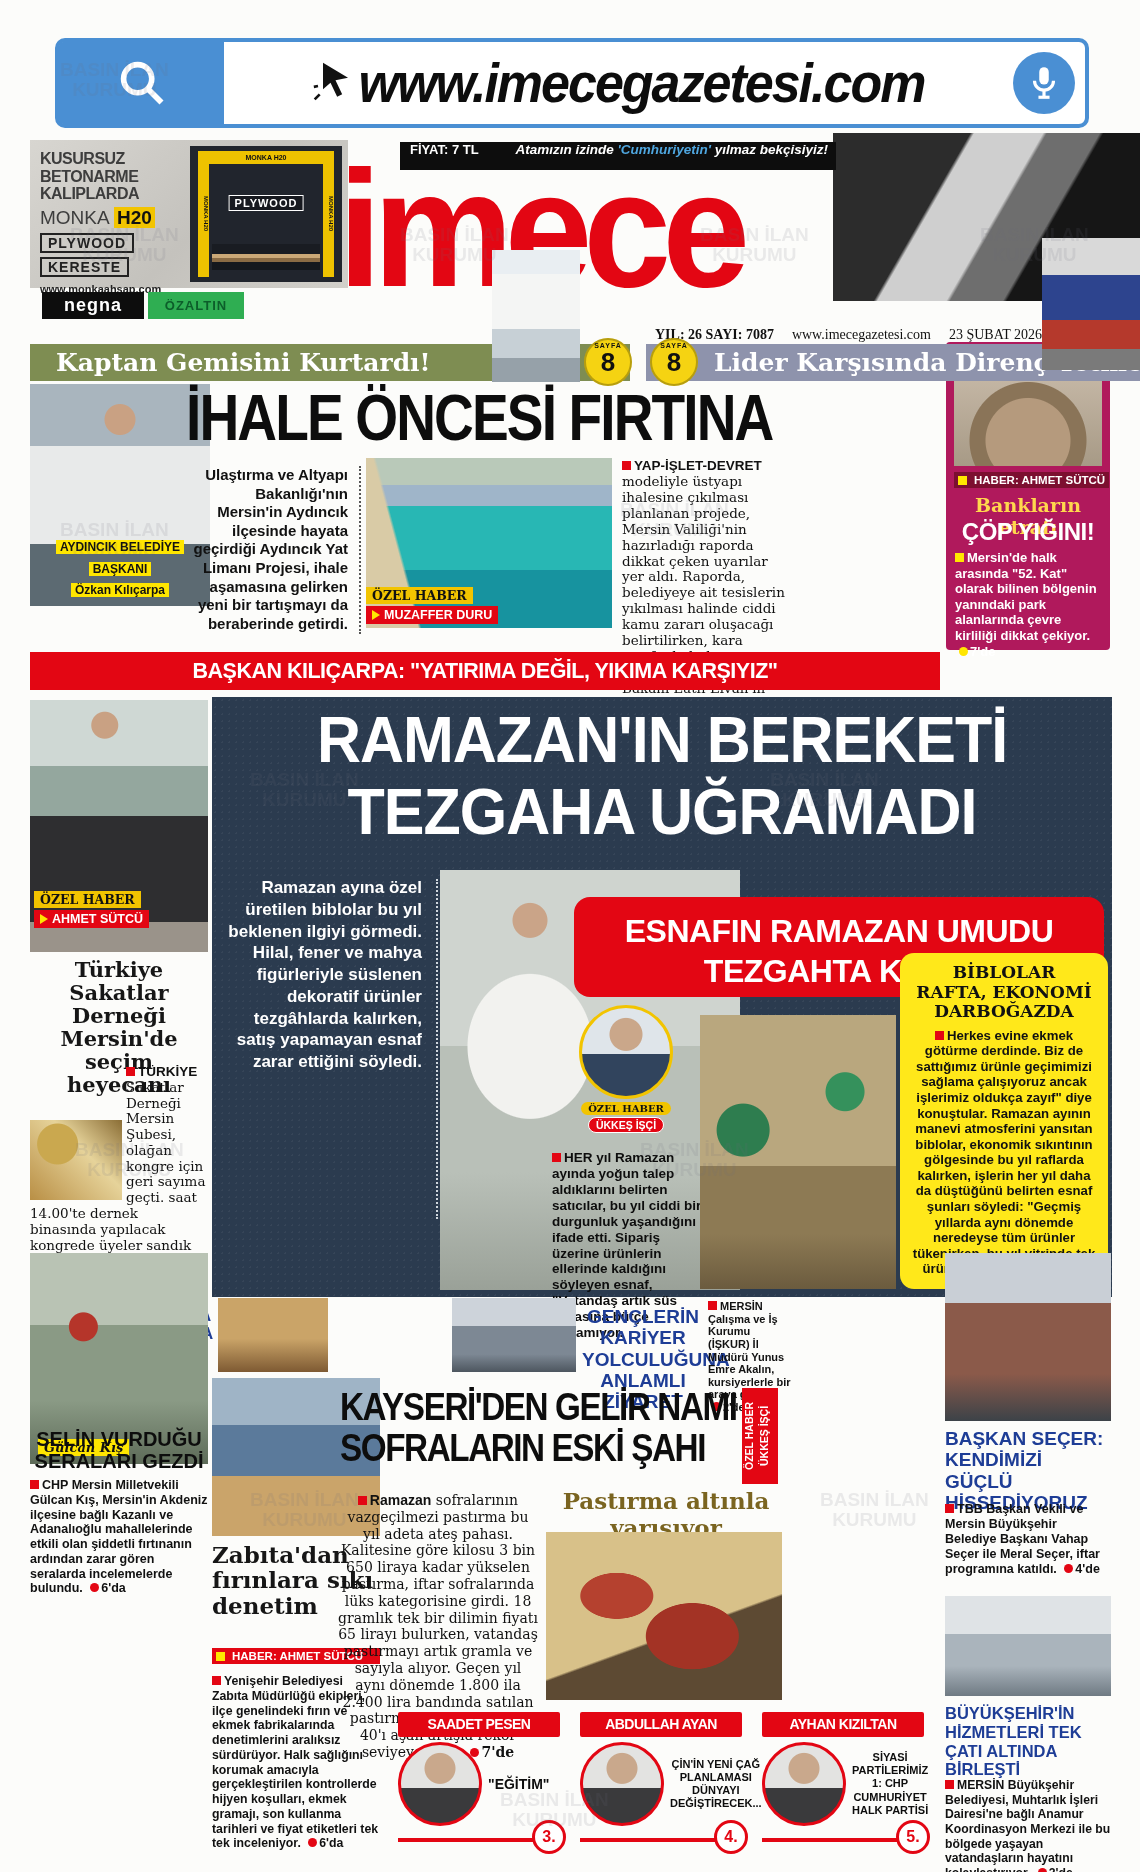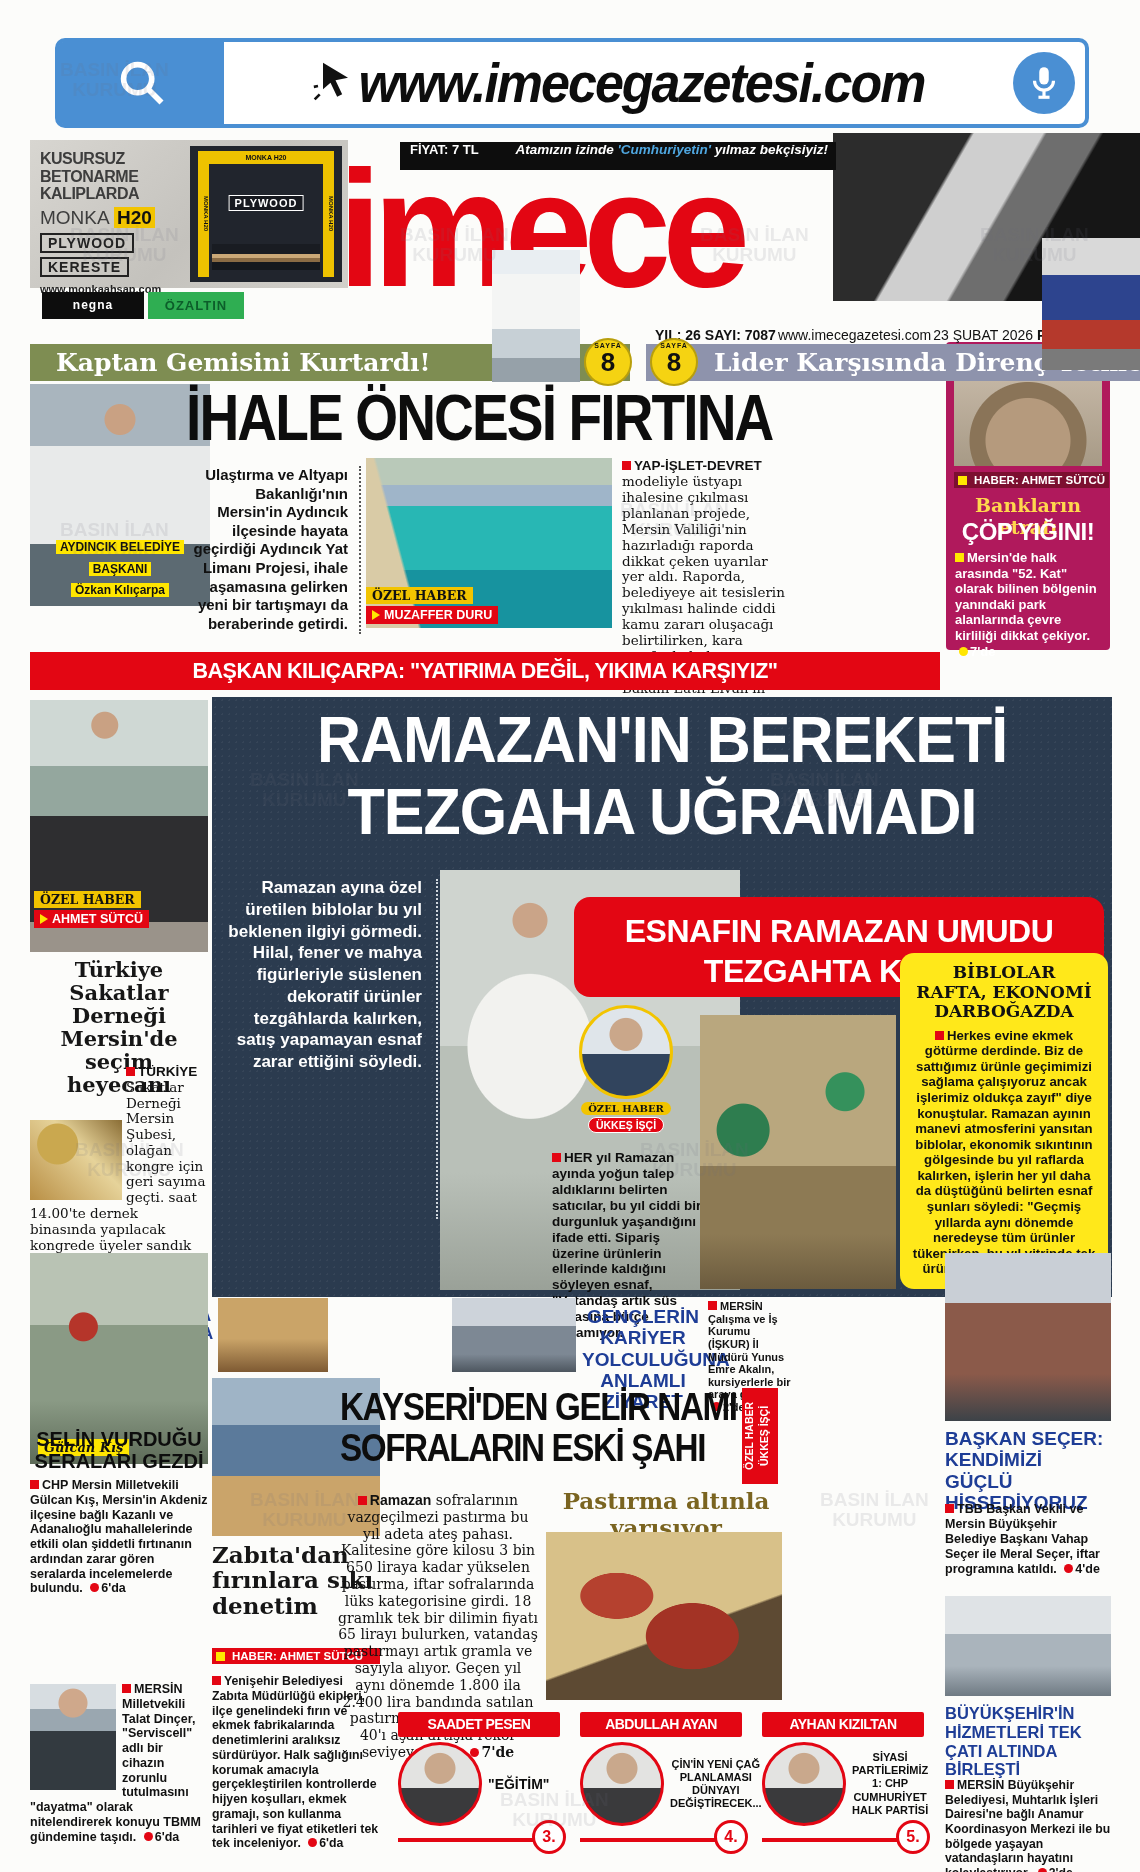--- a/index.html
+++ b/index.html
@@ -42,35 +42,35 @@
   .ad-frame-top{position:absolute;left:8px;right:8px;top:5px;height:13px;background:#eec200;
       color:#111;font-size:7px;font-weight:bold;text-align:center;line-height:13px;}
   .ad-frame-side{position:absolute;top:5px;bottom:5px;width:11px;background:#eec200;color:#111;
       font-size:6px;font-weight:bold;writing-mode:vertical-rl;text-align:center;}
   .ad-frame-l{left:8px;} .ad-frame-r{right:8px;}
   .ad-ply{position:absolute;left:50%;top:42%;transform:translate(-50%,-50%);border:1px solid #fff;
       color:#fff;font-weight:bold;font-size:11px;padding:1px 5px;letter-spacing:1px;background:rgba(0,0,0,.3);}
   .ad-plank{position:absolute;left:22px;right:22px;bottom:12px;height:26px;
       background:linear-gradient(180deg,#191c22 0 40%,#caa877 40% 55%,#8a6b44 55% 70%,#15181d 70%);}
   .negna{position:absolute;left:42px;top:292px;width:102px;height:27px;background:#0d0d0d;color:#fff;
-      font-weight:bold;font-size:12px;text-align:center;line-height:26px;letter-spacing:1px;}
+      font-weight:bold;font-size:18px;text-align:center;line-height:26px;letter-spacing:1px;}
   .ozaltin{position:absolute;left:148px;top:292px;width:96px;height:27px;background:#2fae52;color:#0c5e2a;
       font-weight:bold;font-size:13px;text-align:center;line-height:27px;letter-spacing:1px;}
 
   .mast-bar{position:absolute;left:400px;top:142px;width:436px;height:28px;background:#0d0d0d;
       display:flex;align-items:flex-start;z-index:8;}
   .mb-price{color:#fff;font-weight:bold;font-size:13px;padding-left:10px;white-space:nowrap;}
   .mb-slogan{flex:1;text-align:right;padding-right:8px;color:#fff;font-weight:bold;font-style:italic;
       font-size:13.5px;white-space:nowrap;}
   .mb-slogan .hl{color:#4fa7e0;}
   .imece-logo{position:absolute;left:338px;top:146px;width:505px;height:170px;z-index:5;
       font-size:158px;font-weight:bold;color:#e30613;letter-spacing:-9px;line-height:160px;
       transform:scaleY(1.04);transform-origin:left top;}
-  .dateline{position:absolute;left:655px;top:327px;width:380px;display:flex;gap:2px;
-      align-items:baseline;font-size:14px;z-index:9;white-space:nowrap;}
+  .dateline{position:absolute;left:655px;top:327px;width:380px;display:flex;gap:18px;
+      align-items:baseline;font-size:14px;z-index:9;white-space:nowrap;font-family:Liberation Serif, serif;}
   .dl-b{font-weight:bold;} .dl-n{font-weight:normal;}
 
   
   .ph-ataturk{left:833px;top:133px;width:307px;height:168px;
       background:linear-gradient(120deg,#2c2c2c 0 34%,#cfcfcf 35% 52%,#6e6e6e 53% 66%,#161616 67%);}
   .ph-basket{left:1042px;top:238px;width:98px;height:132px;z-index:20;
       background:linear-gradient(180deg,#d9d9d9 0 28%,#2d448e 28% 62%,#b5392c 62% 84%,#7a7a7a 84%);}
   .ph-soccer{left:492px;top:250px;width:88px;height:132px;z-index:22;
       background:linear-gradient(180deg,#e9eef2 0 18%,#f4f5f4 18% 60%,#c7d0d6 60% 82%,#96a1a9 82%);}
 
@@ -483,25 +483,20 @@
     <span class="gulcan-cap">Gülcan Kış</span>
   </div>
   <div class="selin-h">
     <span>SELİN VURDUĞU</span><br>
     <span>SERALARI GEZDİ</span>
   </div>
   <div class="selin-body">
     <span class="blt"></span><span class="lead-w">CHP</span><span> Mersin Milletvekili Gülcan Kış, Mersin'in Akdeniz ilçesine bağlı Kazanlı ve Adanalıoğlu mahallelerinde etkili olan şiddetli fırtınanın ardından zarar gören seralarda incelemelerde bulundu.</span>
     <b class="ref"><i class="dot"></i><span>6'da</span></b>
   </div>
-  <div class="serv-body">
-    <span class="ph-talat"></span>
-    <span class="blt"></span><span class="lead-w">MERSİN</span><span> Milletvekili Talat Dinçer, "Serviscell" adlı bir cihazın zorunlu tutulmasını "dayatma" olarak nitelendirerek konuyu TBMM gündemine taşıdı.</span>
-    <b class="ref"><i class="dot"></i><span>6'da</span></b>
-  </div>
 
   <div class="ph ph-zabita"></div>
   <div class="zab-h">Zabıta'dan fırınlara sıkı denetim</div>
   <div class="zab-tag">
       <span class="blt-y"></span>
       <span>HABER: AHMET SÜTCÜ</span>
     </div>
   <div class="zab-body">
     <span class="blt"></span><span class="lead-w">Yenişehir</span><span> Belediyesi Zabıta Müdürlüğü ekipleri, ilçe genelindeki fırın ve ekmek fabrikalarında denetimlerini aralıksız sürdürüyor. Halk sağlığını korumak amacıyla gerçekleştirilen kontrollerde hijyen koşulları, ekmek gramajı, son kullanma tarihleri ve fiyat etiketleri tek tek inceleniyor.</span>
     <b class="ref"><i class="dot"></i><span>6'da</span></b>

